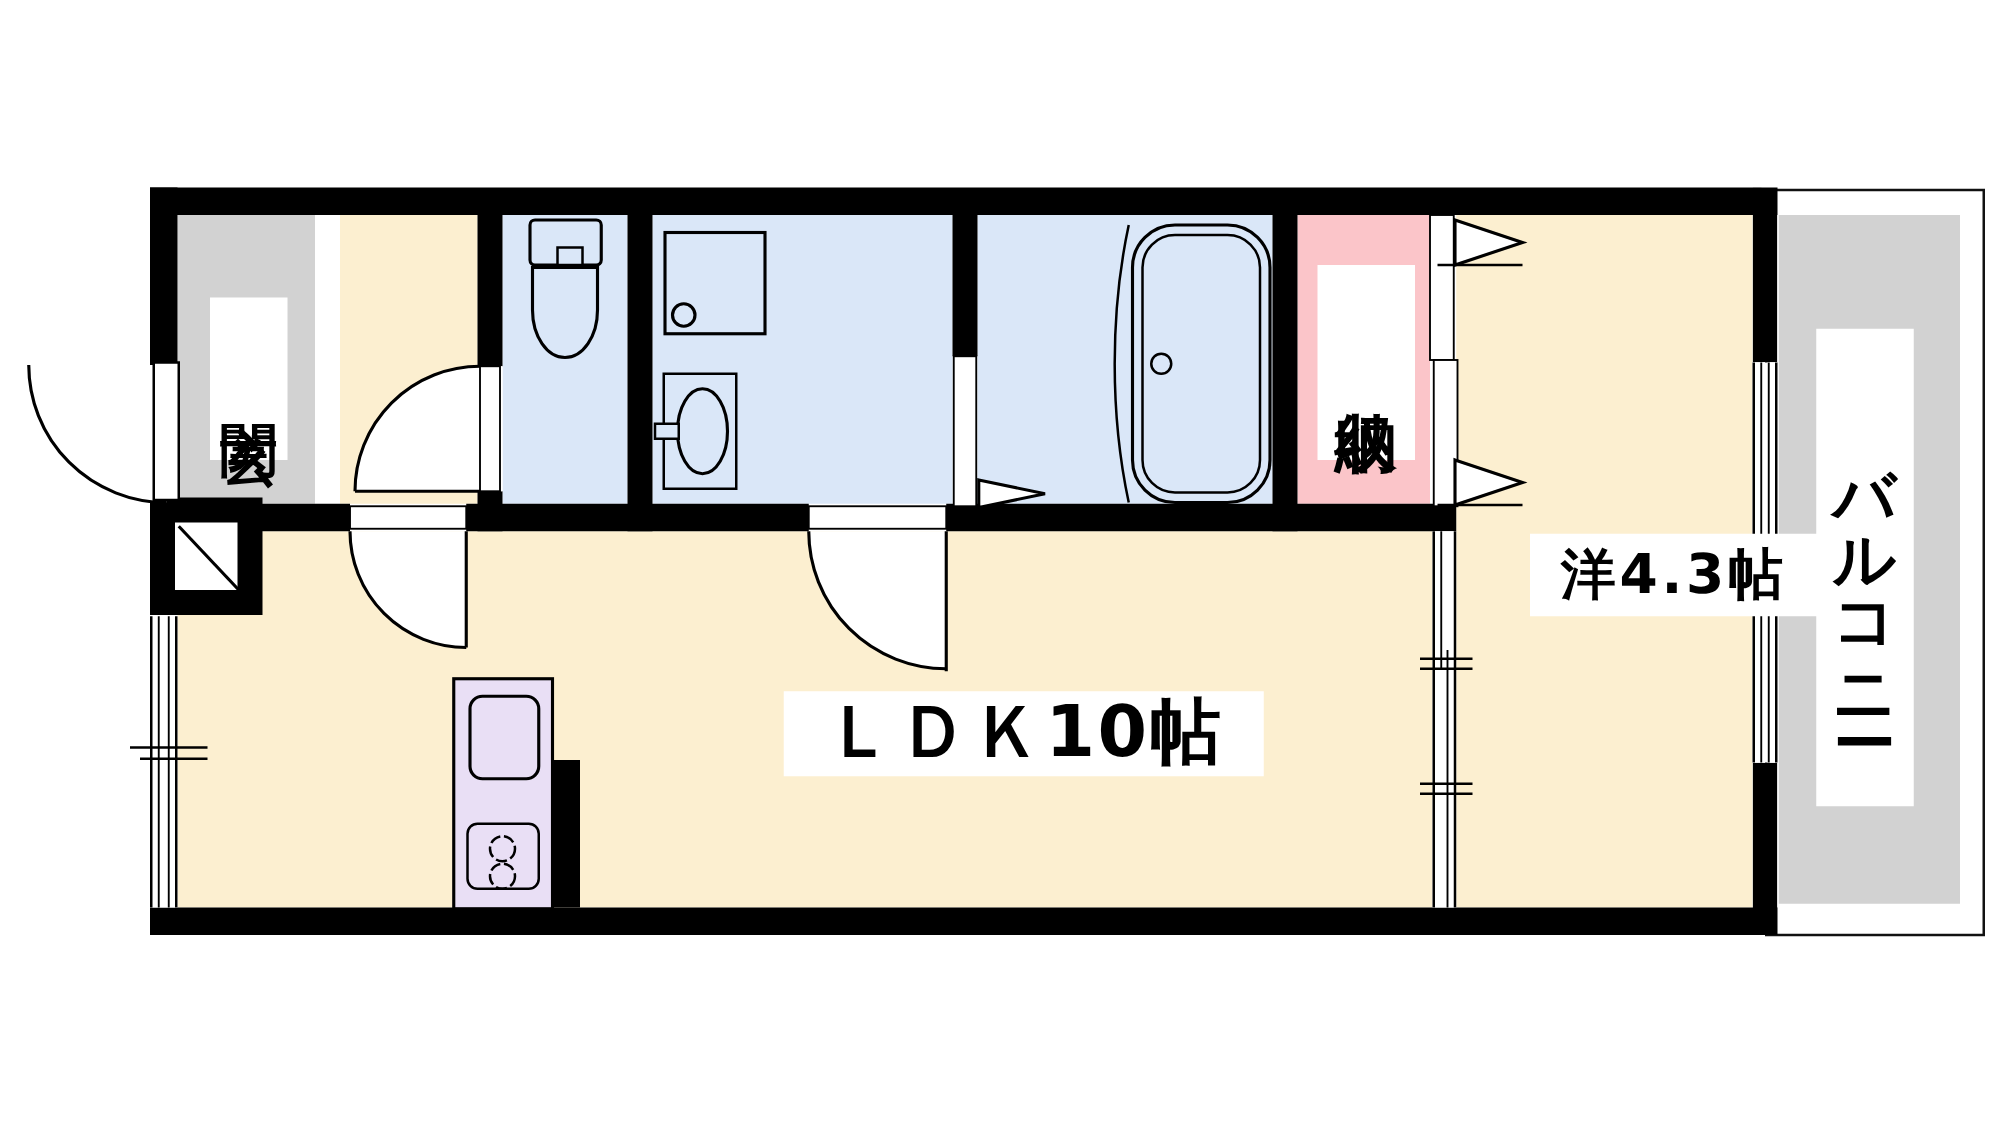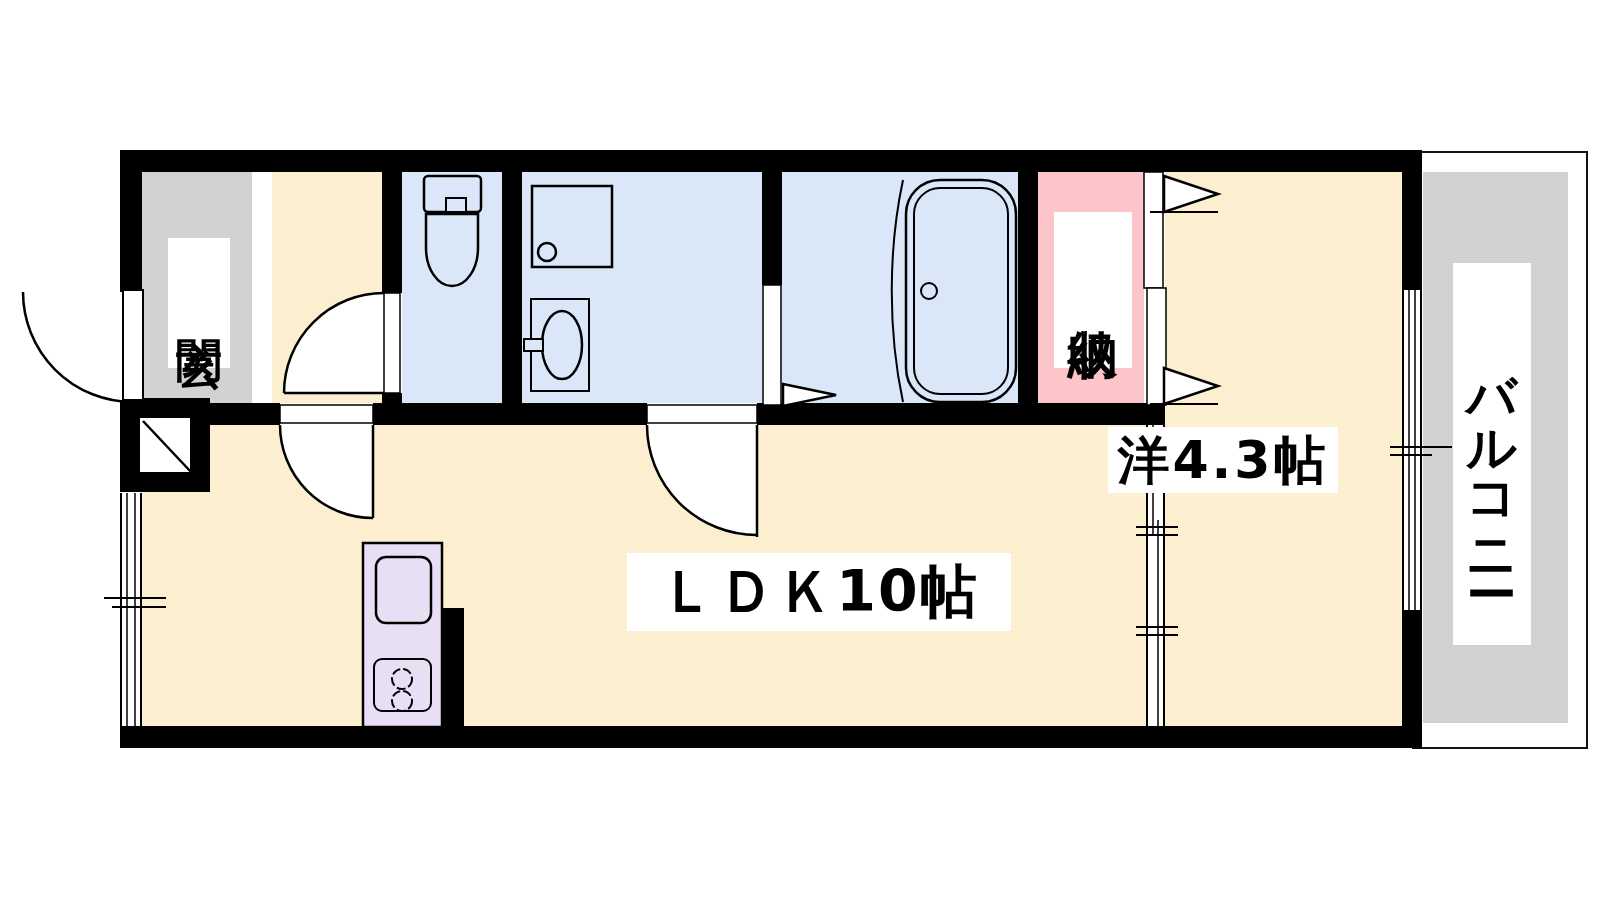--- a/index.html
+++ b/index.html
@@ -11,22 +11,22 @@
   .room.blue{background:#dae7f8;}
   .room.pink{background:#fbc5c9;}
   .room.gray{background:#d2d2d2;}
   svg.overlay{position:absolute;left:0;top:0;z-index:30;}
   .lbl{position:absolute;background:#fff;color:#000;display:flex;align-items:center;justify-content:center;
        z-index:40;font-weight:600;line-height:1.04;}
   .lbl.vert{writing-mode:vertical-rl;}
   #lbl-genkan {left:168px;top:238px;width:62px;height:130px;font-size:46px;}
   #lbl-storage{left:1054px;top:212px;width:78px;height:156px;font-size:50px;}
   #lbl-balcony{left:1453px;top:263px;width:78px;height:382px;font-size:50px;}
-  #lbl-western{left:1108px;top:427px;width:230px;height:66px;font-size:52px;letter-spacing:3px;}
-  #lbl-ldk    {left:627px;top:553px;width:384px;height:78px;font-size:57px;letter-spacing:2px;}
+  #lbl-western{left:1224px;top:427px;width:230px;height:66px;font-size:44px;letter-spacing:3px;}
+  #lbl-ldk    {left:627px;top:553px;width:384px;height:68px;font-size:57px;letter-spacing:2px;}
   
   #balcony-band{position:absolute;left:1412px;top:151px;width:172px;height:594px;background:#fff;border:2px solid #111;z-index:1;}
   #balcony-floor{position:absolute;left:1423px;top:172px;width:145px;height:551px;background:#d2d2d2;z-index:2;}
   .wall{z-index:20;}
   .room{z-index:10;}
   #ps-outer{position:absolute;left:120px;top:398px;width:90px;height:94px;background:#000;z-index:22;}
   #ps-inner{position:absolute;left:140px;top:418px;width:50px;height:54px;background:#fff;z-index:23;}
   #w-right-a{clip-path:polygon(0 0,35% 0,100% 16%,100% 100%,0 100%);}
   #w-right-b{clip-path:polygon(0 0,100% 0,100% 84%,35% 100%,0 100%);}
 </style>

